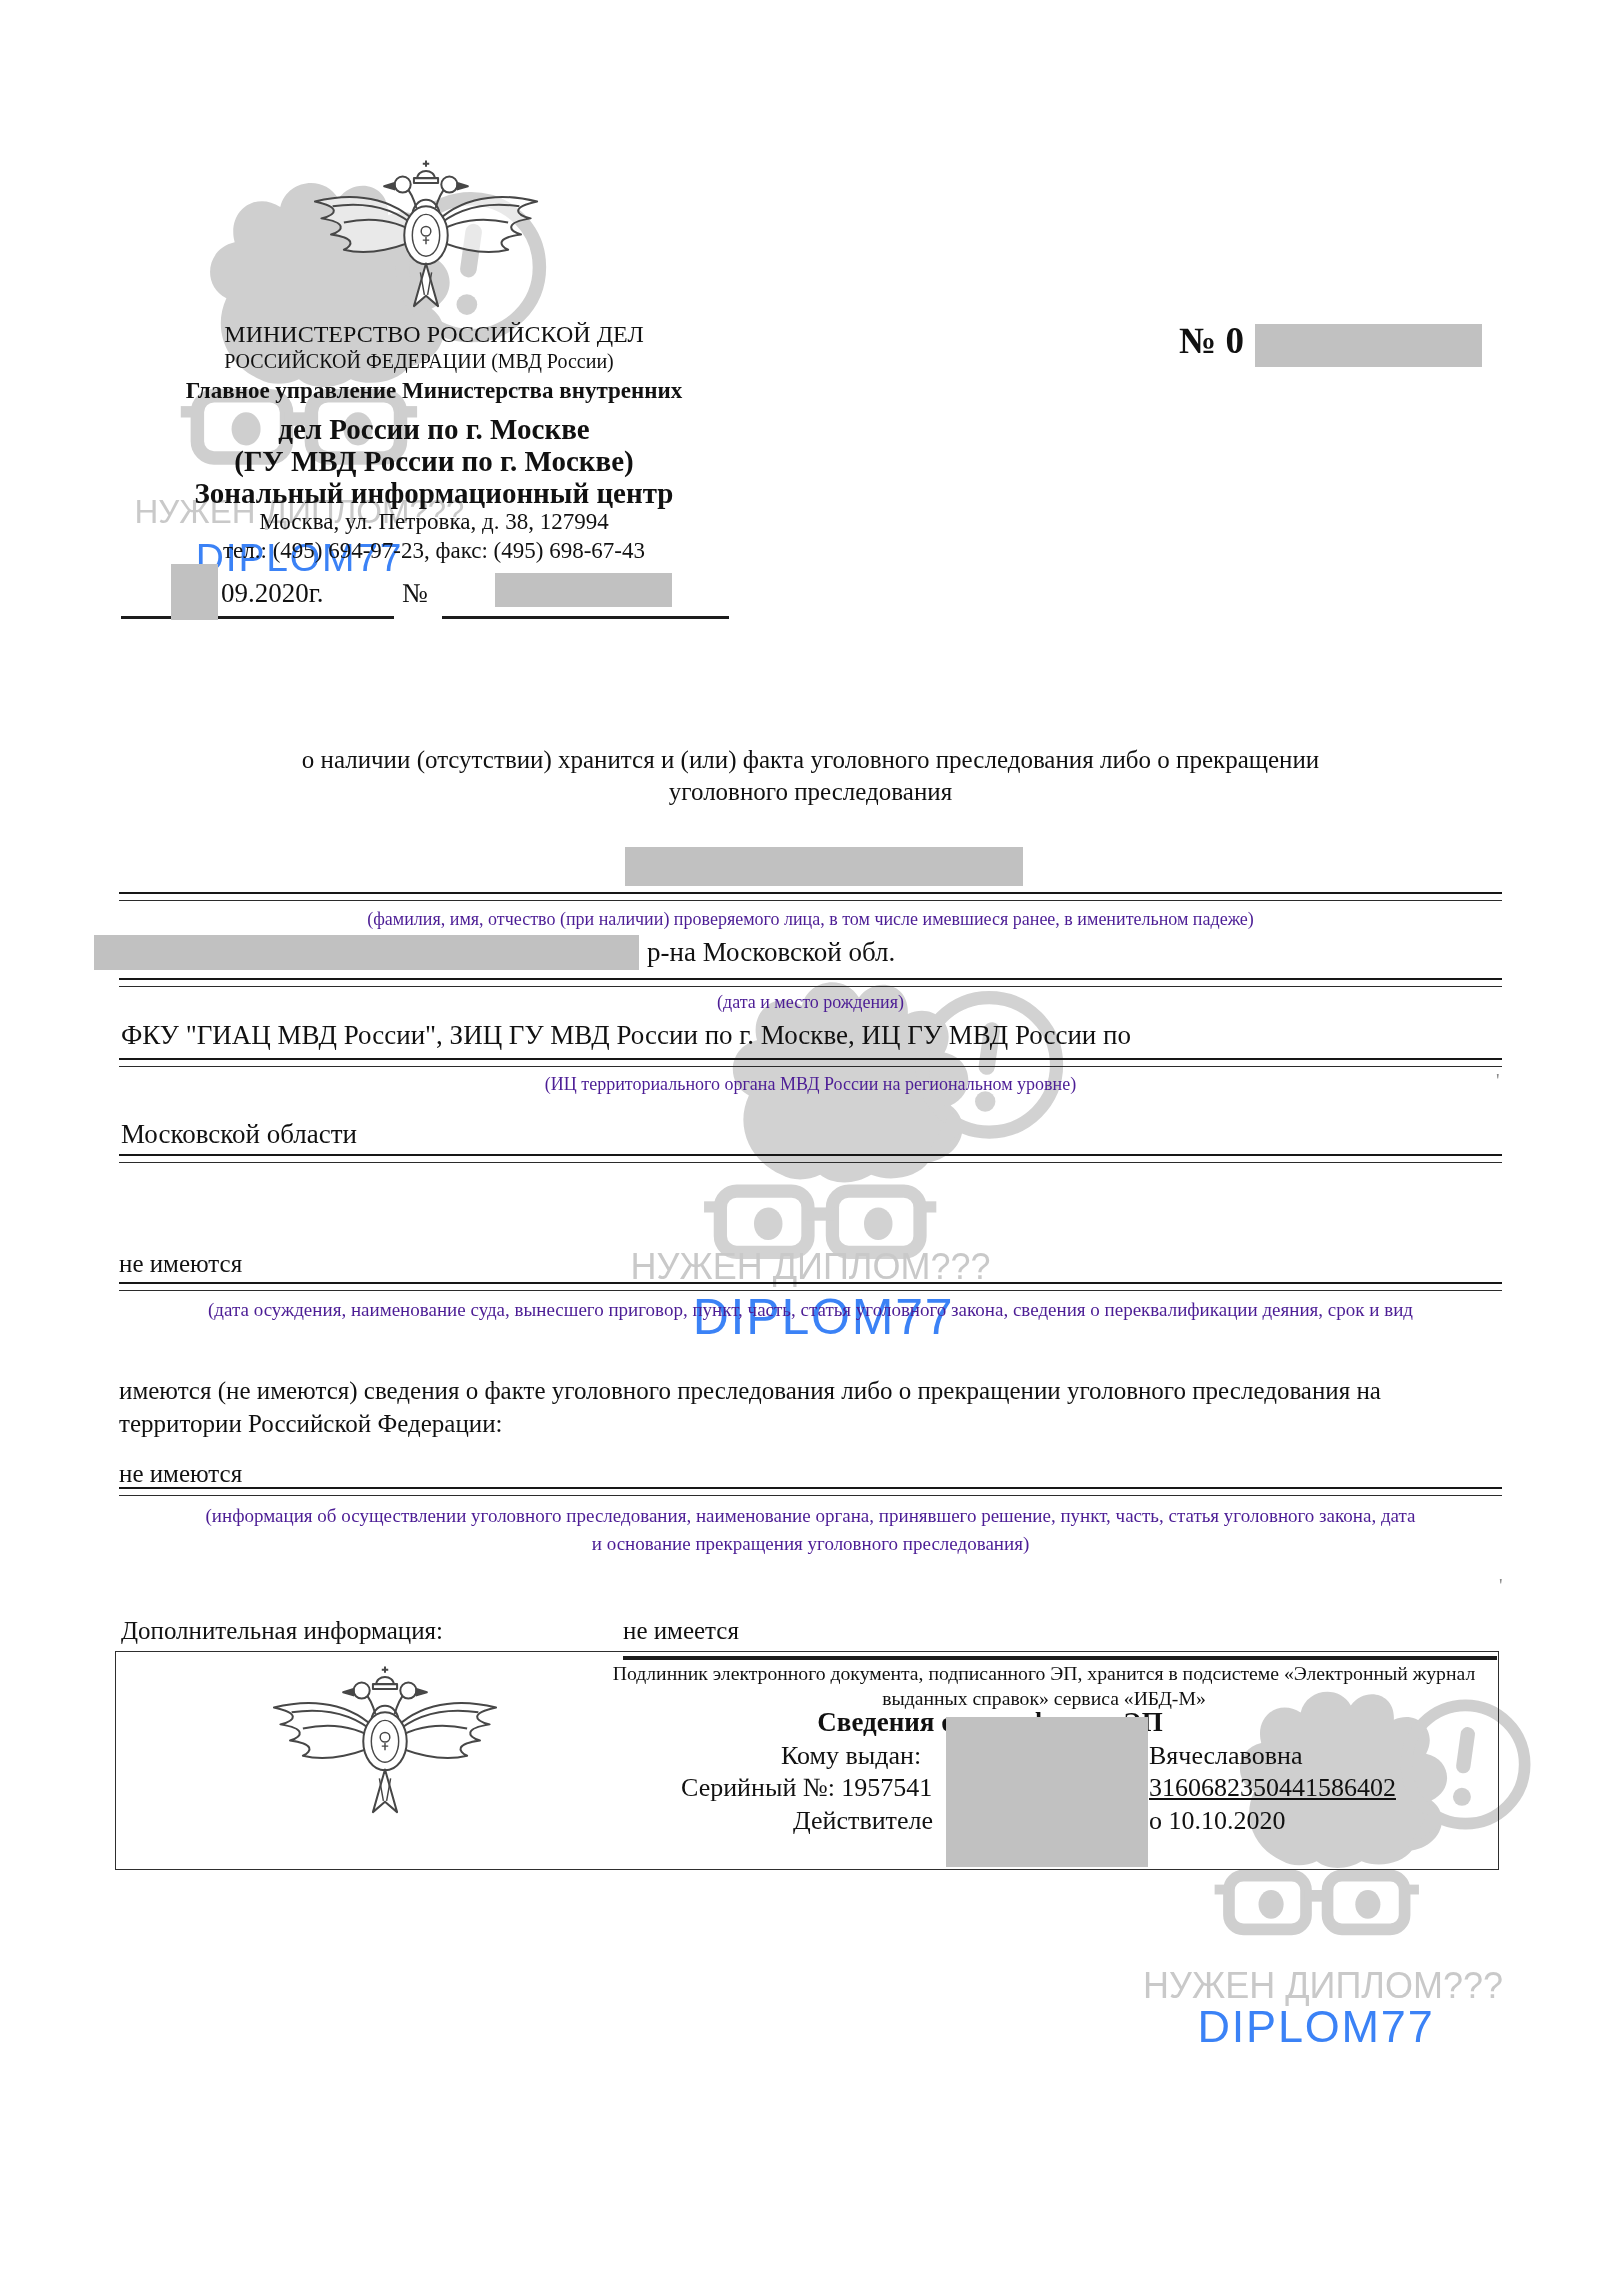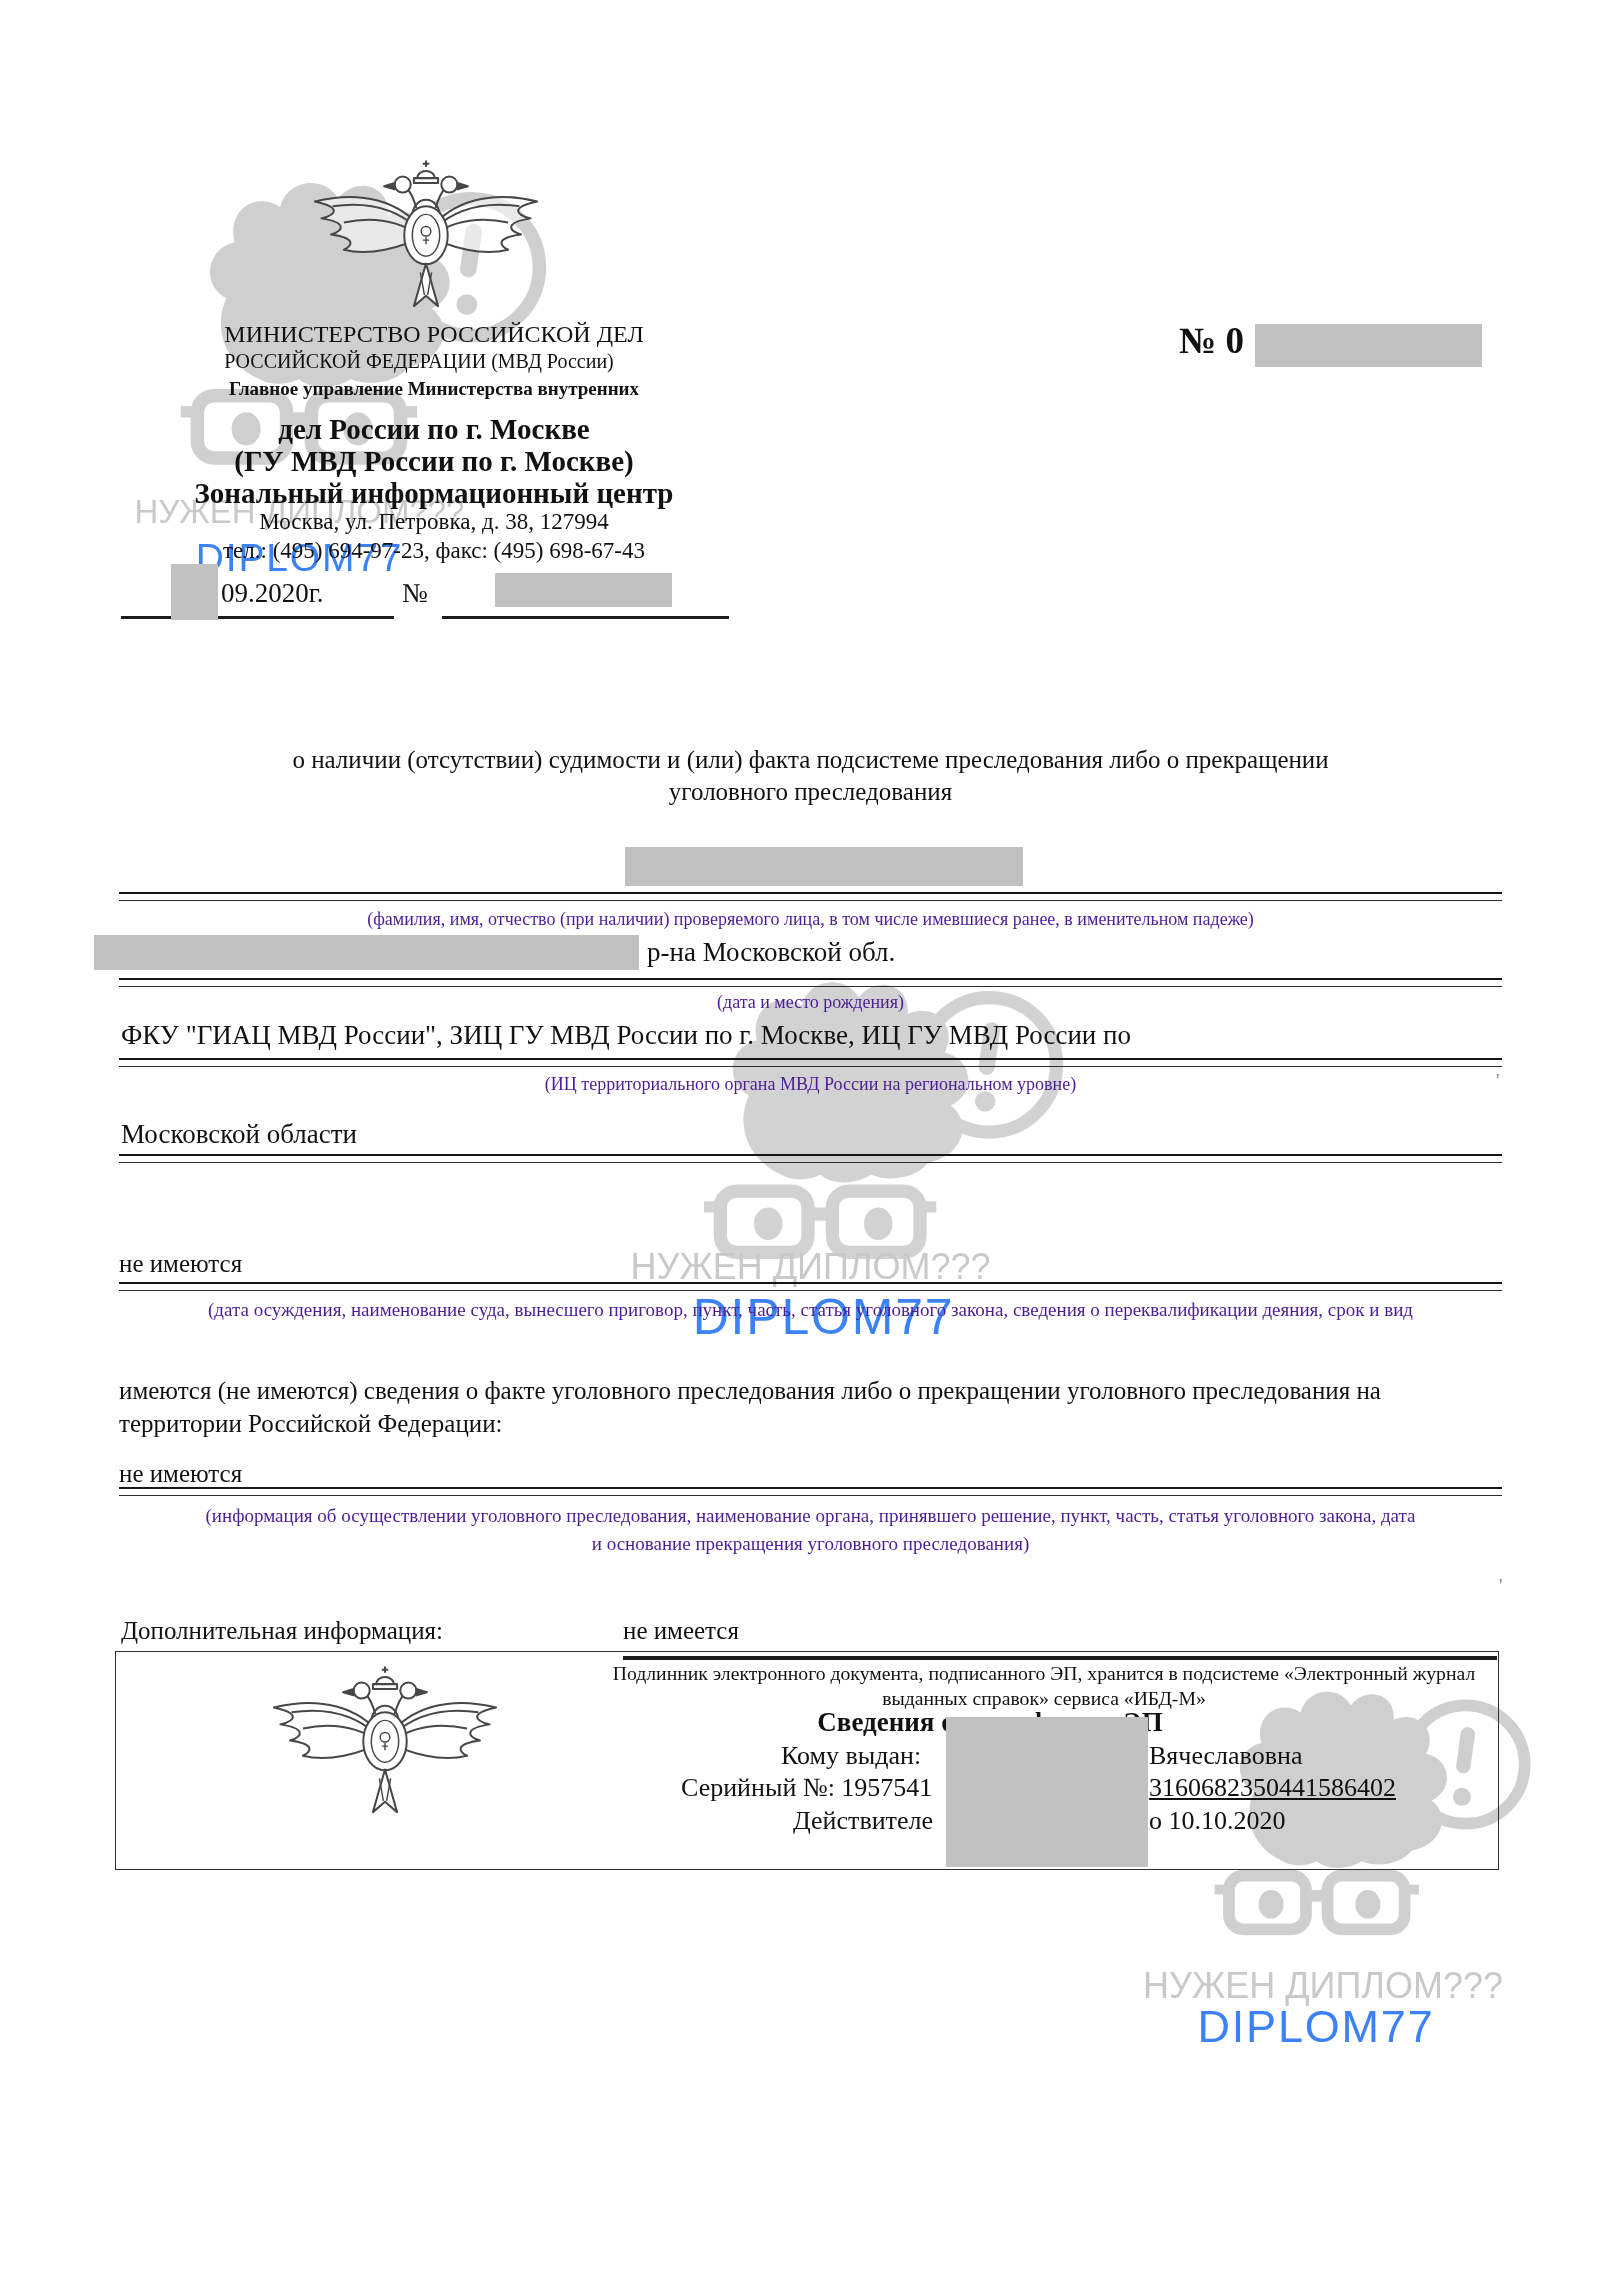--- a/index.html
+++ b/index.html
@@ -103,35 +103,35 @@
   </svg>
   <div class="wm-text" style="left:1135px;top:1965px;width:376px;font-size:36px;">НУЖЕН ДИПЛОМ???</div>
   <div class="wm-text wm-bold" style="left:1137px;top:2001px;width:358px;font-size:45px;">DIPLOM77</div>
 
   <svg class="abs z2" style="left:296px;top:158px;width:260px;height:161px;" viewBox="0 0 290 180" width="260" height="161">
     <use href="#sym-eagle"></use>
   </svg>
 
   <div class="abs z2 ctr" style="left:125px;top:321px;width:618px;font-size:24px;">МИНИСТЕРСТВО РОССИЙСКОЙ ДЕЛ</div>
   <div class="abs z2 ctr" style="left:110px;top:350px;width:618px;font-size:20px;">РОССИЙСКОЙ ФЕДЕРАЦИИ (МВД России)</div>
-  <div class="abs z2 ctr b" style="left:125px;top:378px;width:618px;font-size:19px;">Главное управление Министерства внутренних</div>
+  <div class="abs z2 ctr b" style="left:125px;top:378px;width:618px;font-size:23px;">Главное управление Министерства внутренних</div>
   <div class="abs z2 ctr b" style="left:125px;top:413px;width:618px;font-size:29px;">дел России по г. Москве</div>
   <div class="abs z2 ctr b" style="left:125px;top:445px;width:618px;font-size:29px;">(ГУ МВД России по г. Москве)</div>
   <div class="abs z2 ctr b" style="left:125px;top:477px;width:618px;font-size:29px;">Зональный информационный центр</div>
   <div class="abs z2 ctr" style="left:125px;top:509px;width:618px;font-size:23px;">Москва, ул. Петровка, д. 38, 127994</div>
   <div class="abs z2 ctr" style="left:125px;top:538px;width:618px;font-size:23px;">тел.: (495) 694-97-23, факс: (495) 698-67-43</div>
 
   <div class="abs z2" style="left:221px;top:578px;font-size:27px;">09.2020г.</div>
   <div class="abs z2" style="left:402px;top:578px;font-size:27px;">№</div>
   <div class="uline" style="left:121px;top:616px;width:273px;"></div>
   <div class="uline" style="left:442px;top:616px;width:287px;"></div>
 
   <div class="abs z2 b" style="left:1179px;top:319px;font-size:37px;">№ 0</div>
 
-  <div class="abs z2 ctr" style="left:119px;top:746px;width:1383px;font-size:25px;">о наличии (отсутствии) судимости и (или) факта подсистеме преследования либо о прекращении</div>
+  <div class="abs z2 ctr" style="left:119px;top:746px;width:1383px;font-size:25px;">о наличии (отсутствии) хранится и (или) факта уголовного преследования либо о прекращении</div>
   <div class="abs z2 ctr" style="left:119px;top:778px;width:1383px;font-size:25px;">уголовного преследования</div>
 
   <div class="uline-dbl" style="left:119px;top:892px;width:1383px;"></div>
   <div class="abs z2 ctr cap" style="left:119px;top:909px;width:1383px;">(фамилия, имя, отчество (при наличии) проверяемого лица, в том числе имевшиеся ранее, в именительном падеже)</div>
 
   <div class="abs z2 val30" style="left:647px;top:937px;">р-на Московской обл.</div>
   <div class="uline-dbl" style="left:119px;top:978px;width:1383px;"></div>
   <div class="abs z2 ctr cap" style="left:119px;top:992px;width:1383px;">(дата и место рождения)</div>
 
   <div class="abs z2 val30" style="left:121px;top:1020px;">ФКУ "ГИАЦ МВД России", ЗИЦ ГУ МВД России по г. Москве, ИЦ ГУ МВД России по</div>

